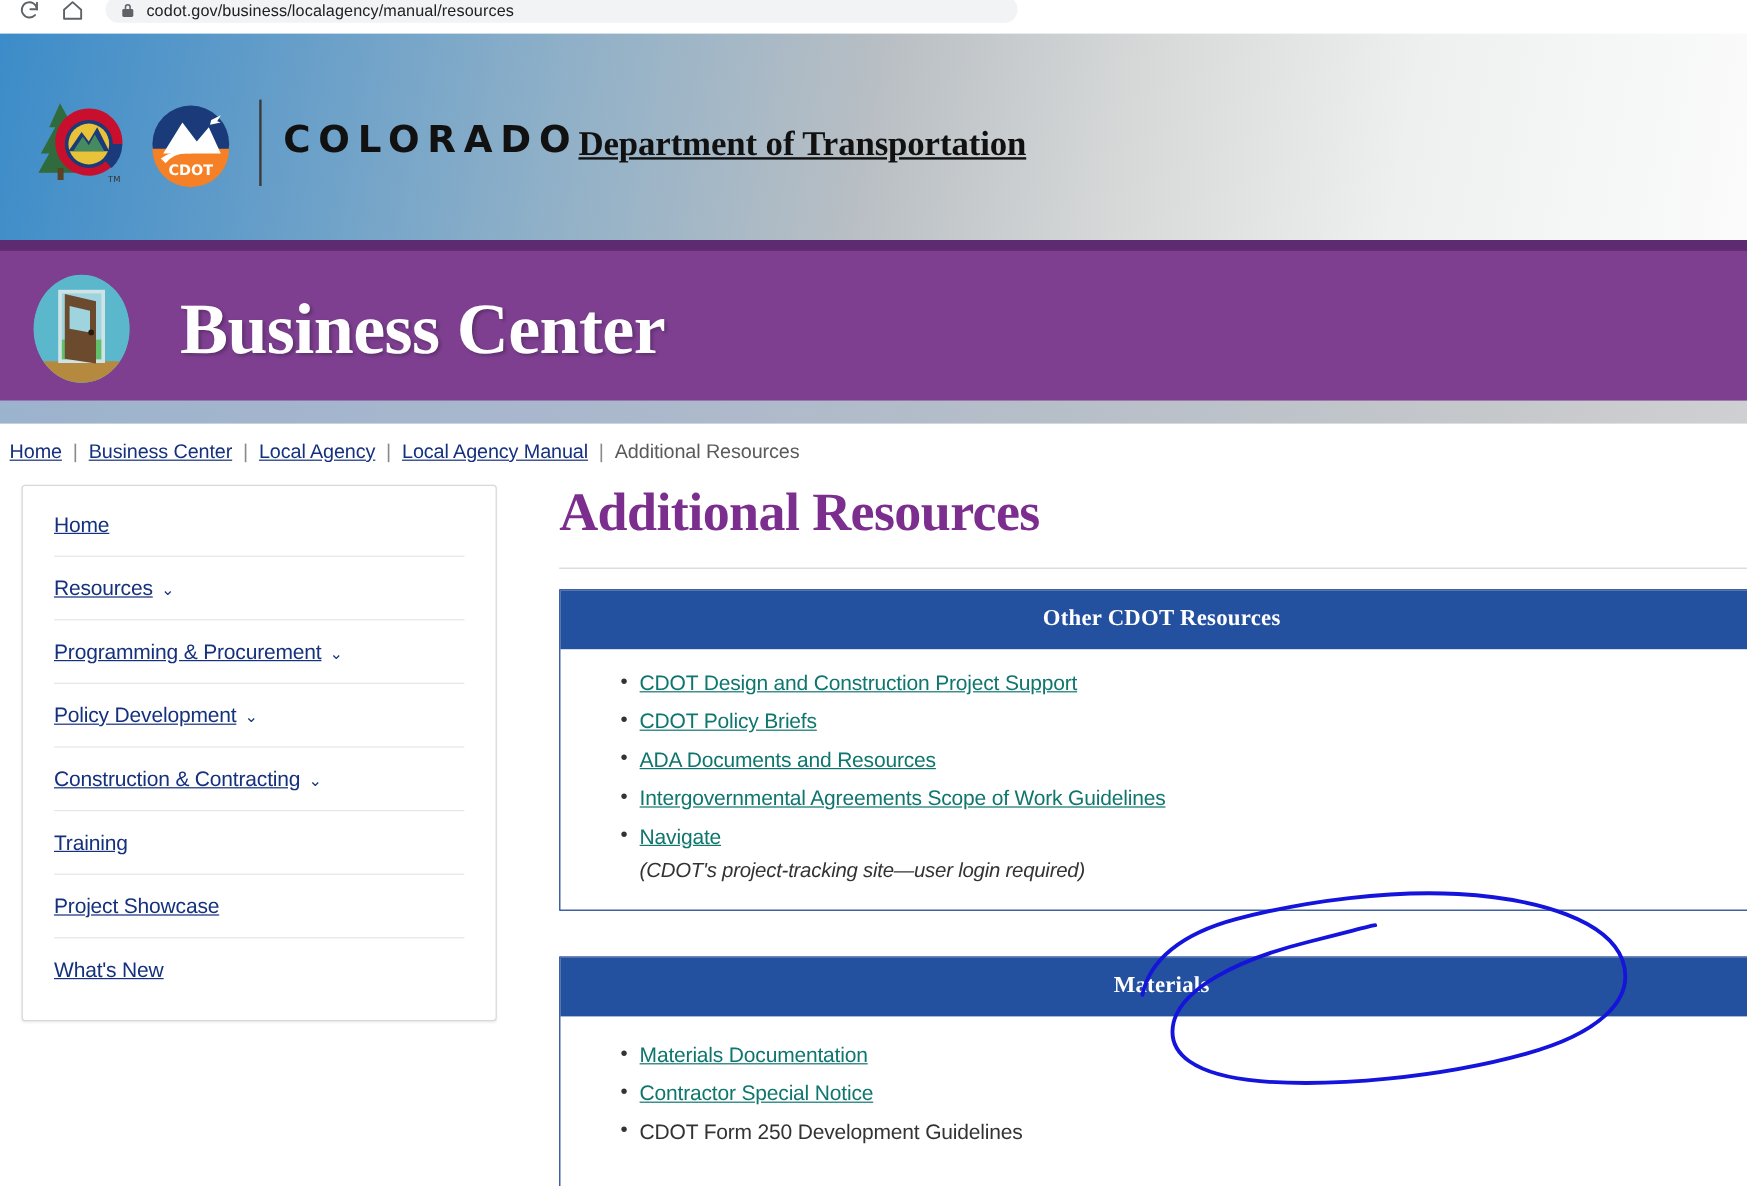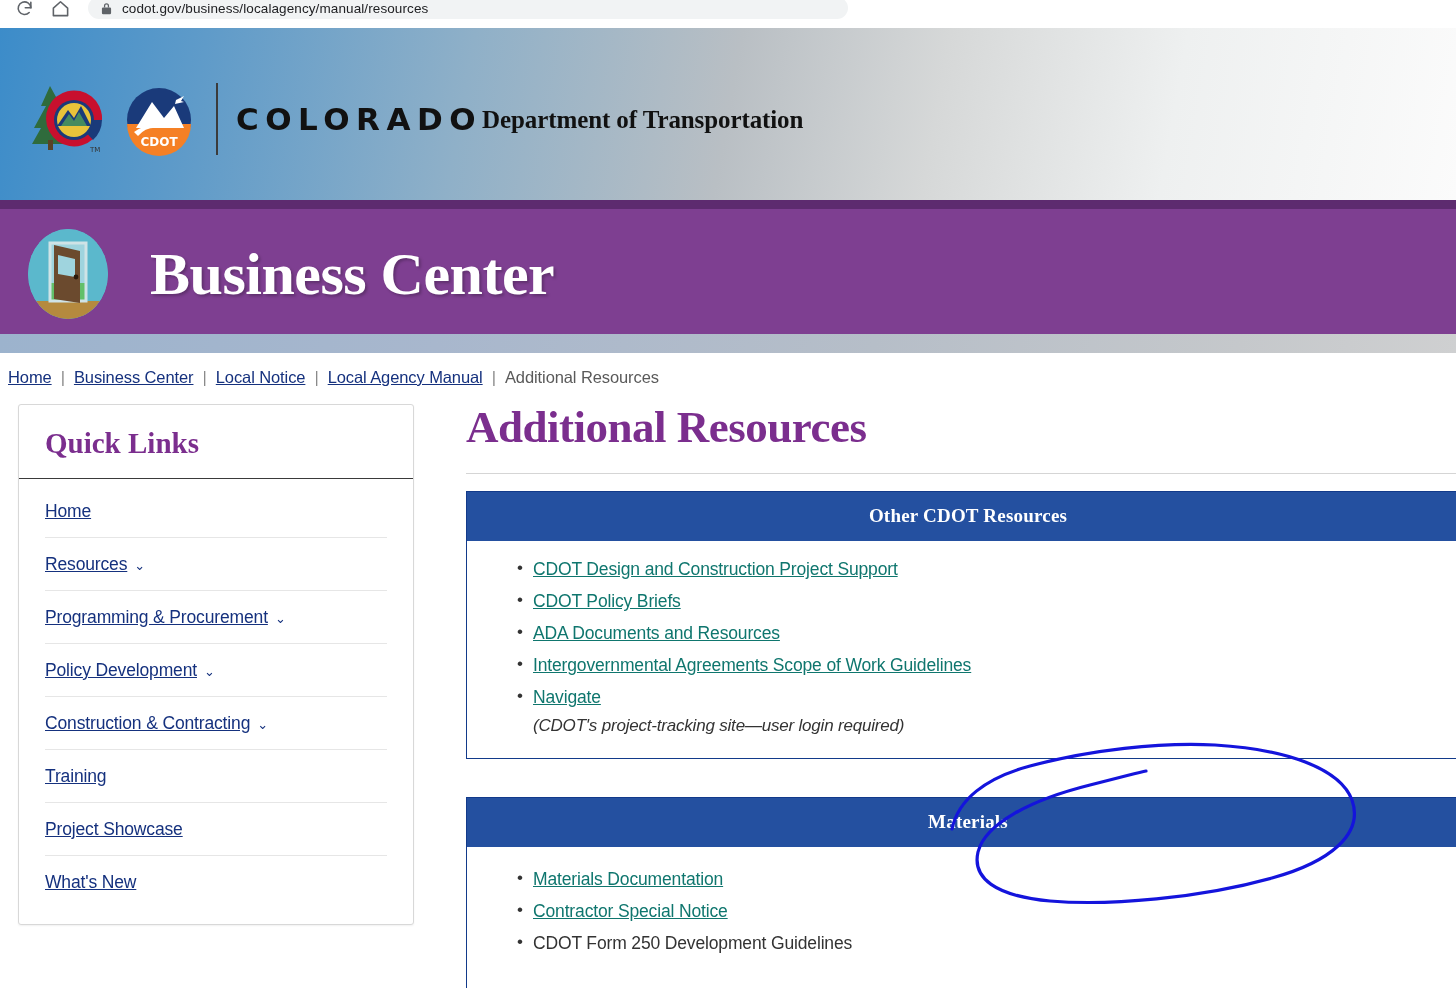--- a/index.html
+++ b/index.html
@@ -61,24 +61,25 @@
     font-family: "DejaVu Sans", sans-serif;
     font-weight: 700;
     font-size: 31px;
     letter-spacing: 6.5px;
     color: #111111;
     line-height: 1.05;
   }
   .logo-dept {
     font-family: "Liberation Serif", serif;
     font-weight: 700;
-    font-size: 25px;
+    font-size: 29px;
     color: #111111;
     letter-spacing: -.1px;
     margin-top: 3px;
+    text-decoration: underline;
   }
 
   
   .purple-band {
     position: absolute; left: 0; top: 200px;
     width: 1456px; height: 134px;
     background: #7e3f91;
     border-top: 9px solid #5d2b6f;
   }
   .bc-row {
@@ -313,29 +314,28 @@
     <div class="bc-title">Business Center</div>
   </div>
 </div>
 <div class="sub-gradient"></div>
 
 <nav class="breadcrumb">
   <a class="crumb">Home</a>
   <span class="crumb-sep">|</span>
   <a class="crumb">Business Center</a>
   <span class="crumb-sep">|</span>
-  <a class="crumb">Local Notice</a>
+  <a class="crumb">Local Agency</a>
   <span class="crumb-sep">|</span>
   <a class="crumb">Local Agency Manual</a>
   <span class="crumb-sep">|</span>
   <span class="crumb current">Additional Resources</span>
 </nav>
 
 <aside class="sidebar">
-  <div class="sidebar-title">Quick Links</div>
   <div class="sb-list">
     <div class="sb-item">
       <a class="sb-link">Home</a>
     </div>
     <div class="sb-item">
       <a class="sb-link">Resources</a>
       <span class="caret">⌄</span>
     </div>
     <div class="sb-item">
       <a class="sb-link">Programming &amp; Procurement</a>

